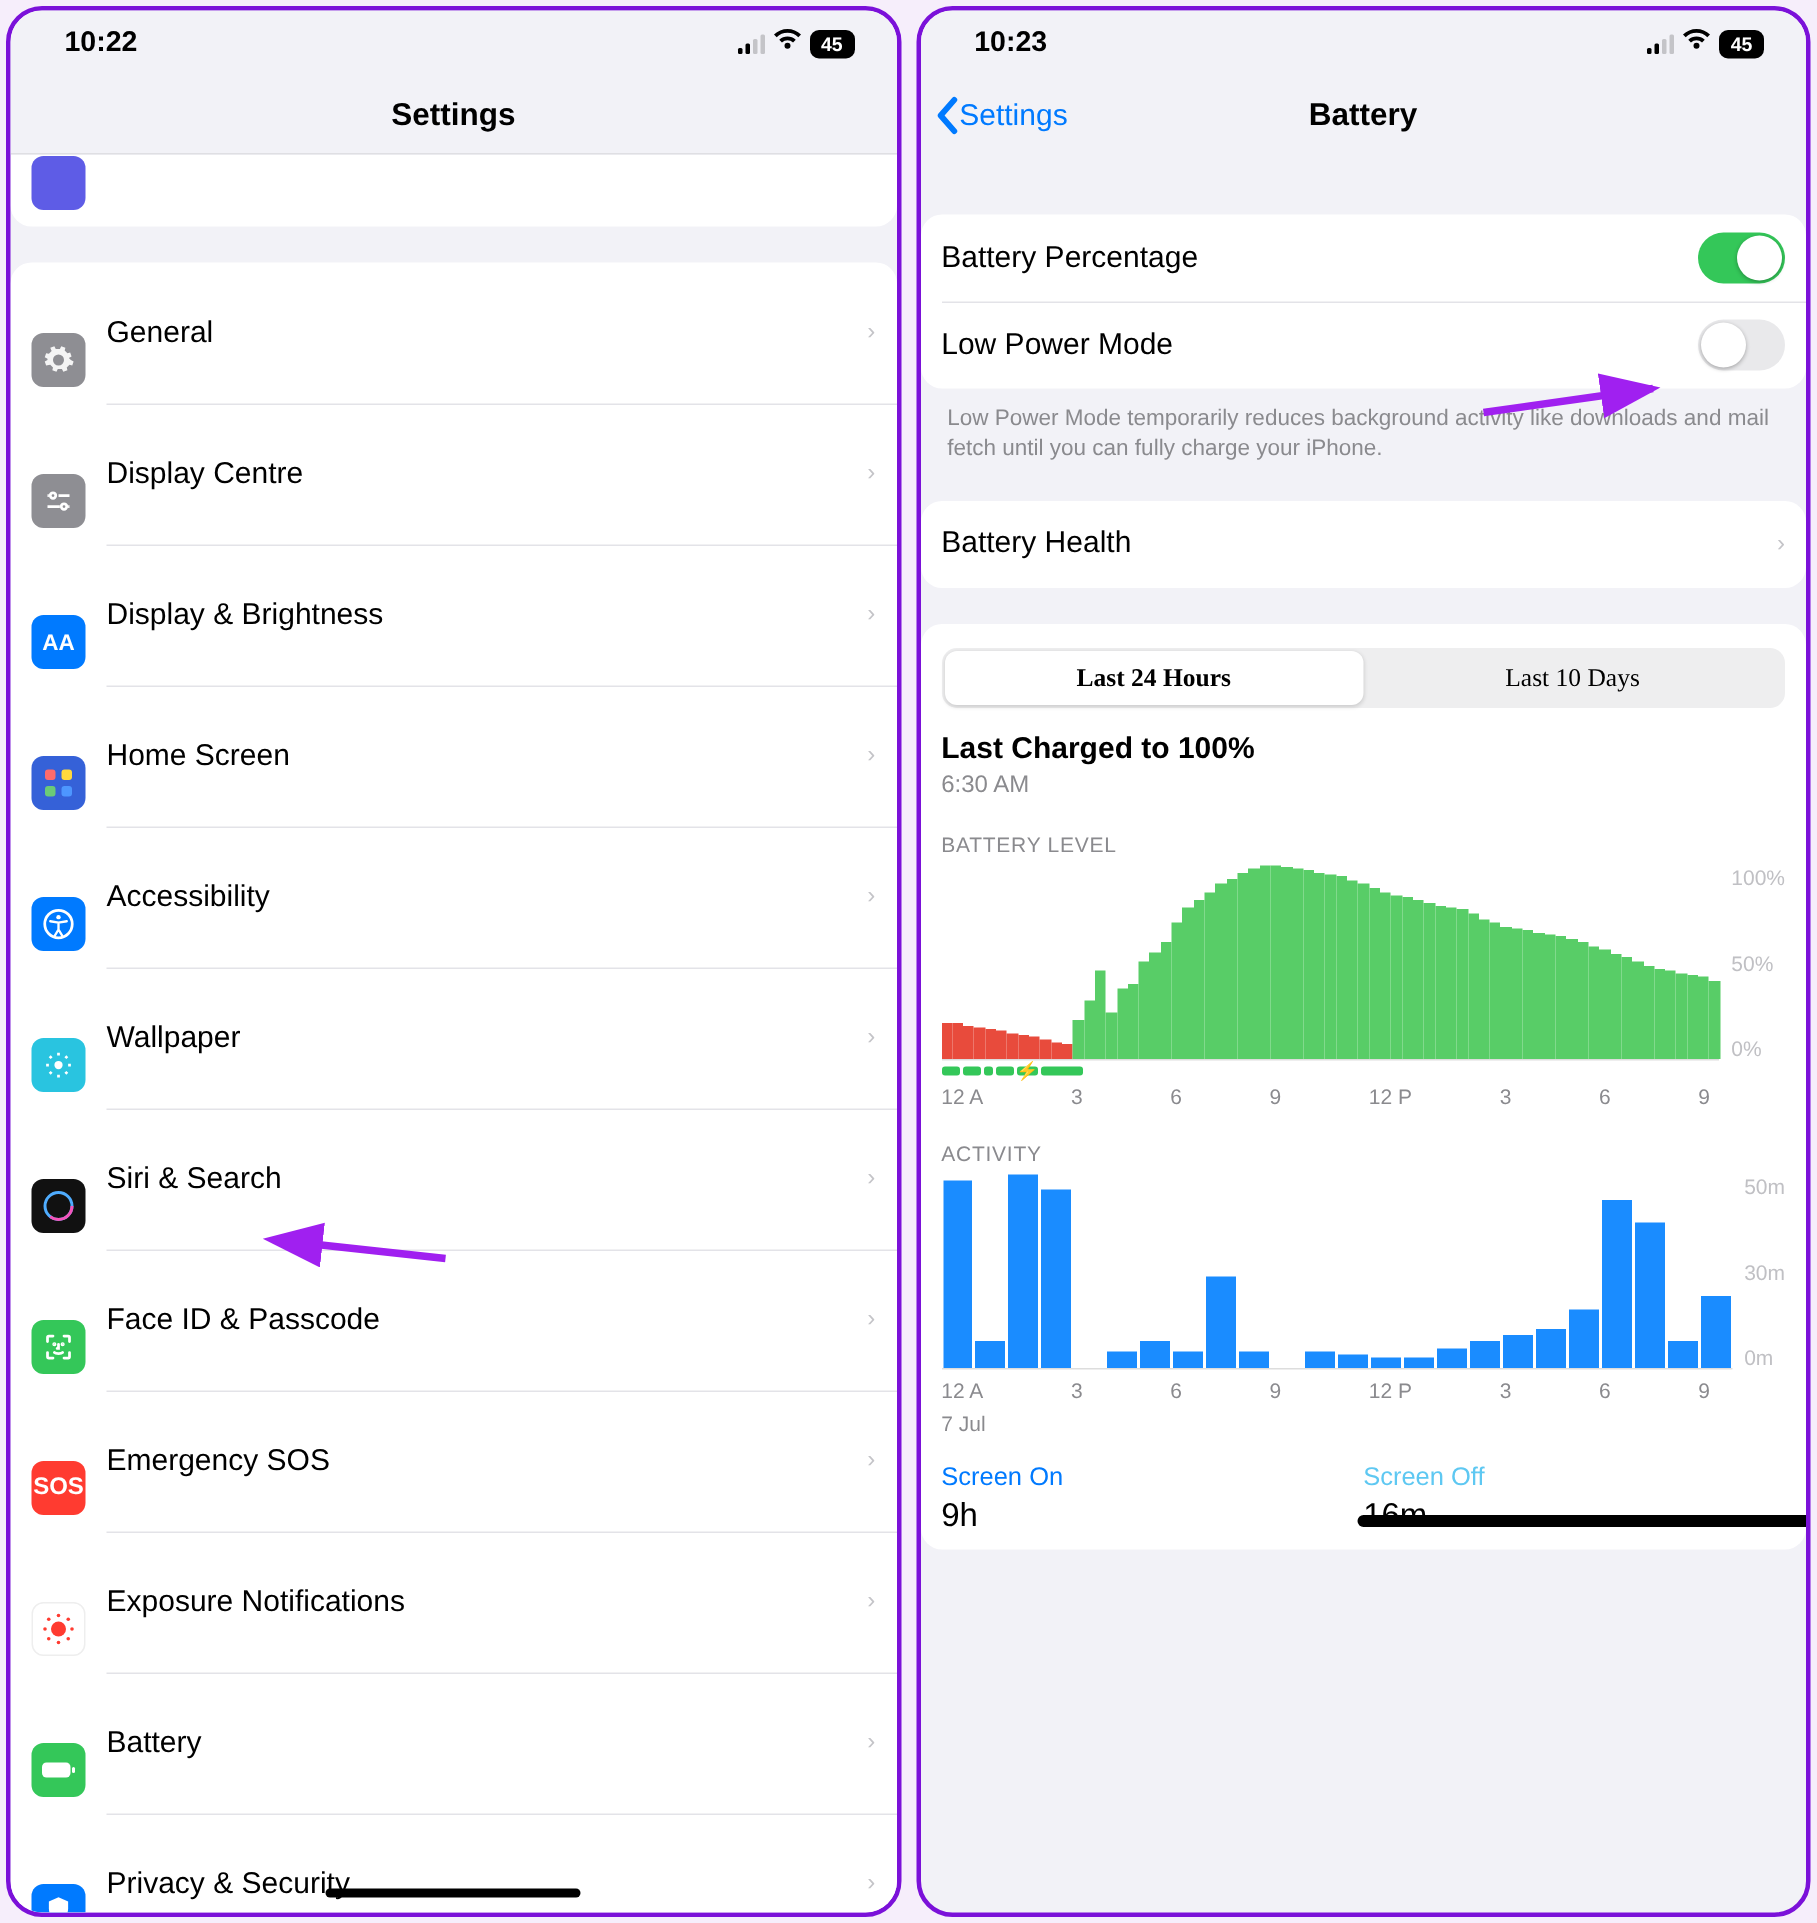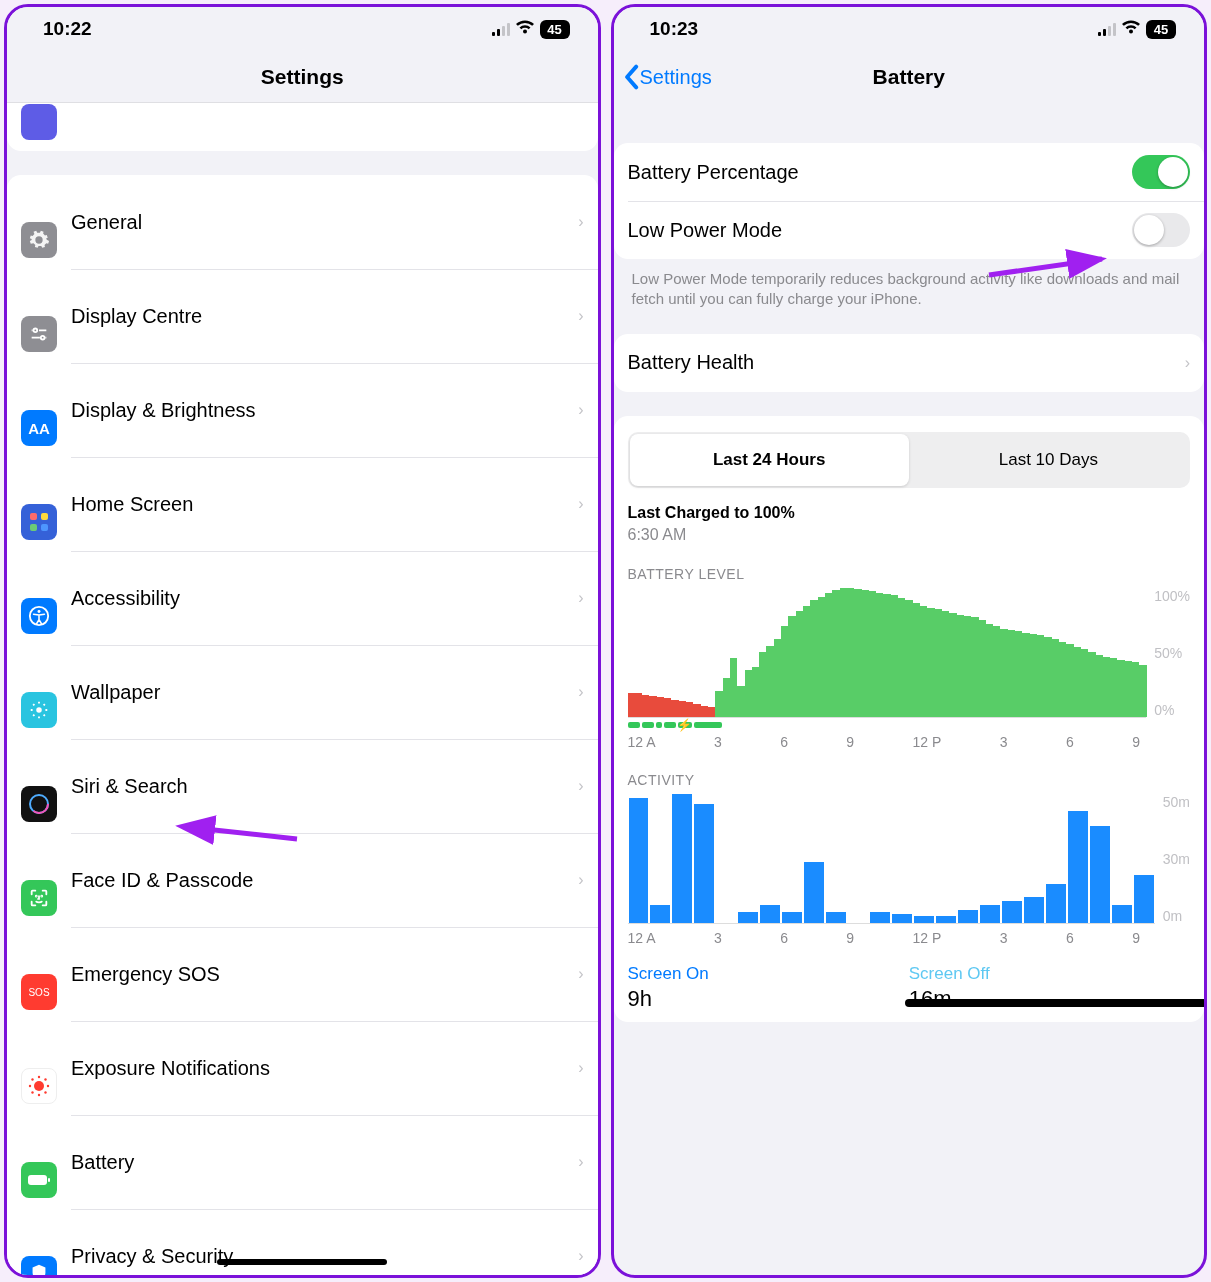--- a/index.html
+++ b/index.html
@@ -71,24 +71,24 @@
   }
   .lbl{font-size:20px;color:#000;}
   .foot{font-size:15px;color:#8a8a8e;padding:10px 18px 0 18px;line-height:1.35;}
   
   .toggle{width:58px;height:34px;border-radius:17px;background:#e9e9eb;position:relative;margin-left:auto;}
   .toggle.on{background:#34c759;}
   .toggle .knob{width:30px;height:30px;border-radius:50%;background:#fff;position:absolute;top:2px;left:2px;box-shadow:0 1px 3px rgba(0,0,0,0.3);}
   .toggle.on .knob{left:auto;right:2px;}
   
   .seg-wrap{background:#fff;border-radius:14px;padding:16px 14px 10px 14px;}
-  .seg{display:flex;background:#eeeeef;border-radius:10px;padding:2px;height:56px;}
+  .seg{display:flex;background:#eeeeef;border-radius:10px;padding:2px;height:40px;font-family:Liberation Serif, serif;}
   .seg div{flex:1;display:flex;align-items:center;justify-content:center;font-size:17px;color:#000;border-radius:8px;}
   .seg div.sel{background:#fff;font-weight:600;box-shadow:0 1px 3px rgba(0,0,0,0.15);}
-  .charge-head{font-size:16px;font-weight:600;margin-top:16px;}
+  .charge-head{font-size:20px;font-weight:600;margin-top:16px;}
   .charge-sub{font-size:16px;color:#8a8a8e;margin-top:4px;}
   .chart-lbl{font-size:14px;letter-spacing:0.5px;color:#8a8a8e;margin-top:22px;}
   .chart{display:flex;gap:8px;margin-top:6px;}
   .chart-body{flex:1;position:relative;height:130px;border-bottom:1px solid #ddd;display:flex;align-items:flex-end;gap:0;}
   .chart-body.act{height:130px;}
   .chart-y{display:flex;flex-direction:column;justify-content:space-between;font-size:14px;color:#c0c0c4;padding-bottom:0;white-space:nowrap;}
   .chart-x{display:flex;justify-content:space-between;font-size:14px;color:#8a8a8e;margin-top:6px;padding-right:50px;}
   .bar{flex:1;}
   .bbat{background:#58cd67;}
   .bbat.low{background:#e84b3c;}
@@ -226,21 +226,21 @@
               <circle cx="9" cy="10" r="0.5" fill="#fff"></circle>
               <circle cx="15" cy="10" r="0.5" fill="#fff"></circle>
               <path d="M12 10v3h-1M9 16c1 1 5 1 6 0"></path>
             </svg>
           </span>
           <span class="lbl">Face ID &amp; Passcode</span>
           <span class="chev">›</span>
         </div>
         <div class="row">
           <span class="icon" style="background: rgb(255, 59, 48);">
-            <span style="color:#fff;font-weight:400;font-size:10px">SOS</span>
+            <span style="color:#fff;font-weight:700;font-size:16px">SOS</span>
           </span>
           <span class="lbl">Emergency SOS</span>
           <span class="chev">›</span>
         </div>
         <div class="row">
           <span class="icon" style="background: rgb(255, 255, 255); border: 1px solid rgb(238, 238, 238);">
             <svg width="24" height="24" viewBox="0 0 24 24">
               <circle cx="12" cy="12" r="5" fill="#ff3b30"></circle>
               <g fill="#ff3b30">
                 <circle cx="12" cy="3" r="1.2"></circle>
@@ -515,20 +515,21 @@
       <div class="chart-x" id="xAxis2">
           <span>12 A</span>
           <span>3</span>
           <span>6</span>
           <span>9</span>
           <span>12 P</span>
           <span>3</span>
           <span>6</span>
           <span>9</span>
         </div>
+      <div class="bottom-date">7 Jul</div>
 
       <div class="screen-row">
         <div class="screen-col">
           <div class="sc-lbl">Screen On</div>
           <div class="sc-val">9h</div>
         </div>
         <div class="screen-col">
           <div class="sc-lbl off">Screen Off</div>
           <div class="sc-val strike">16m</div>
         </div>

